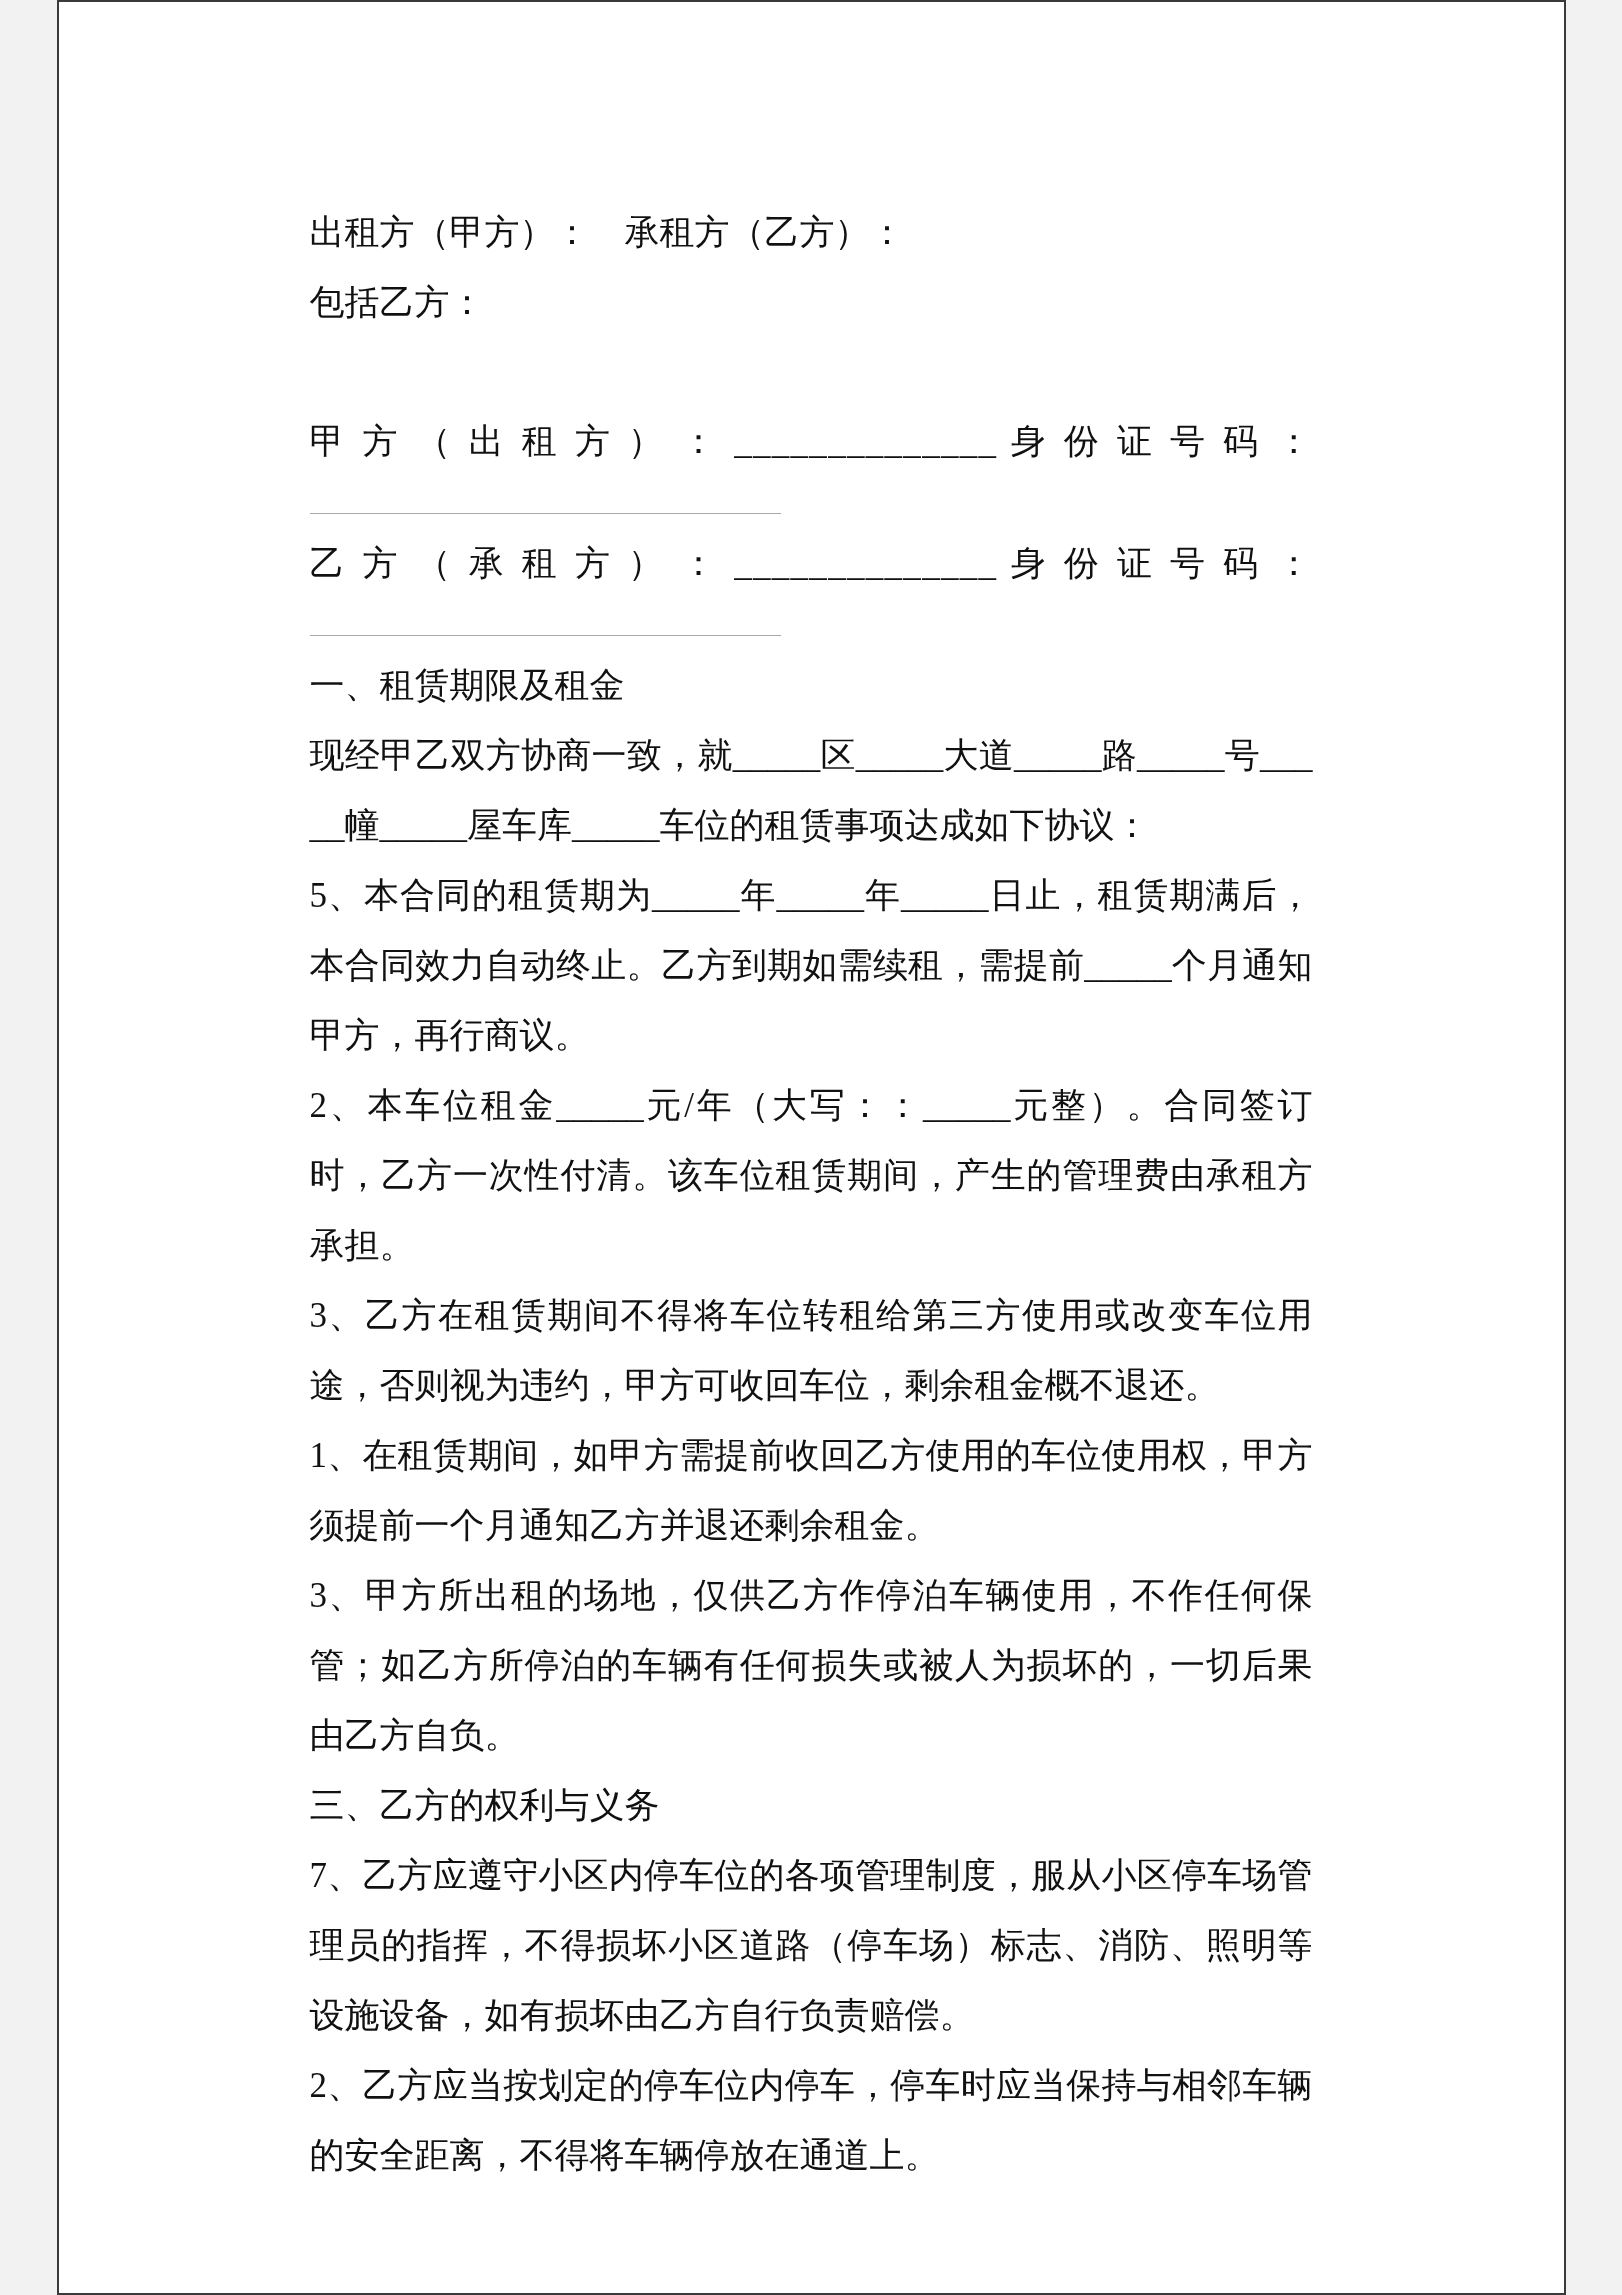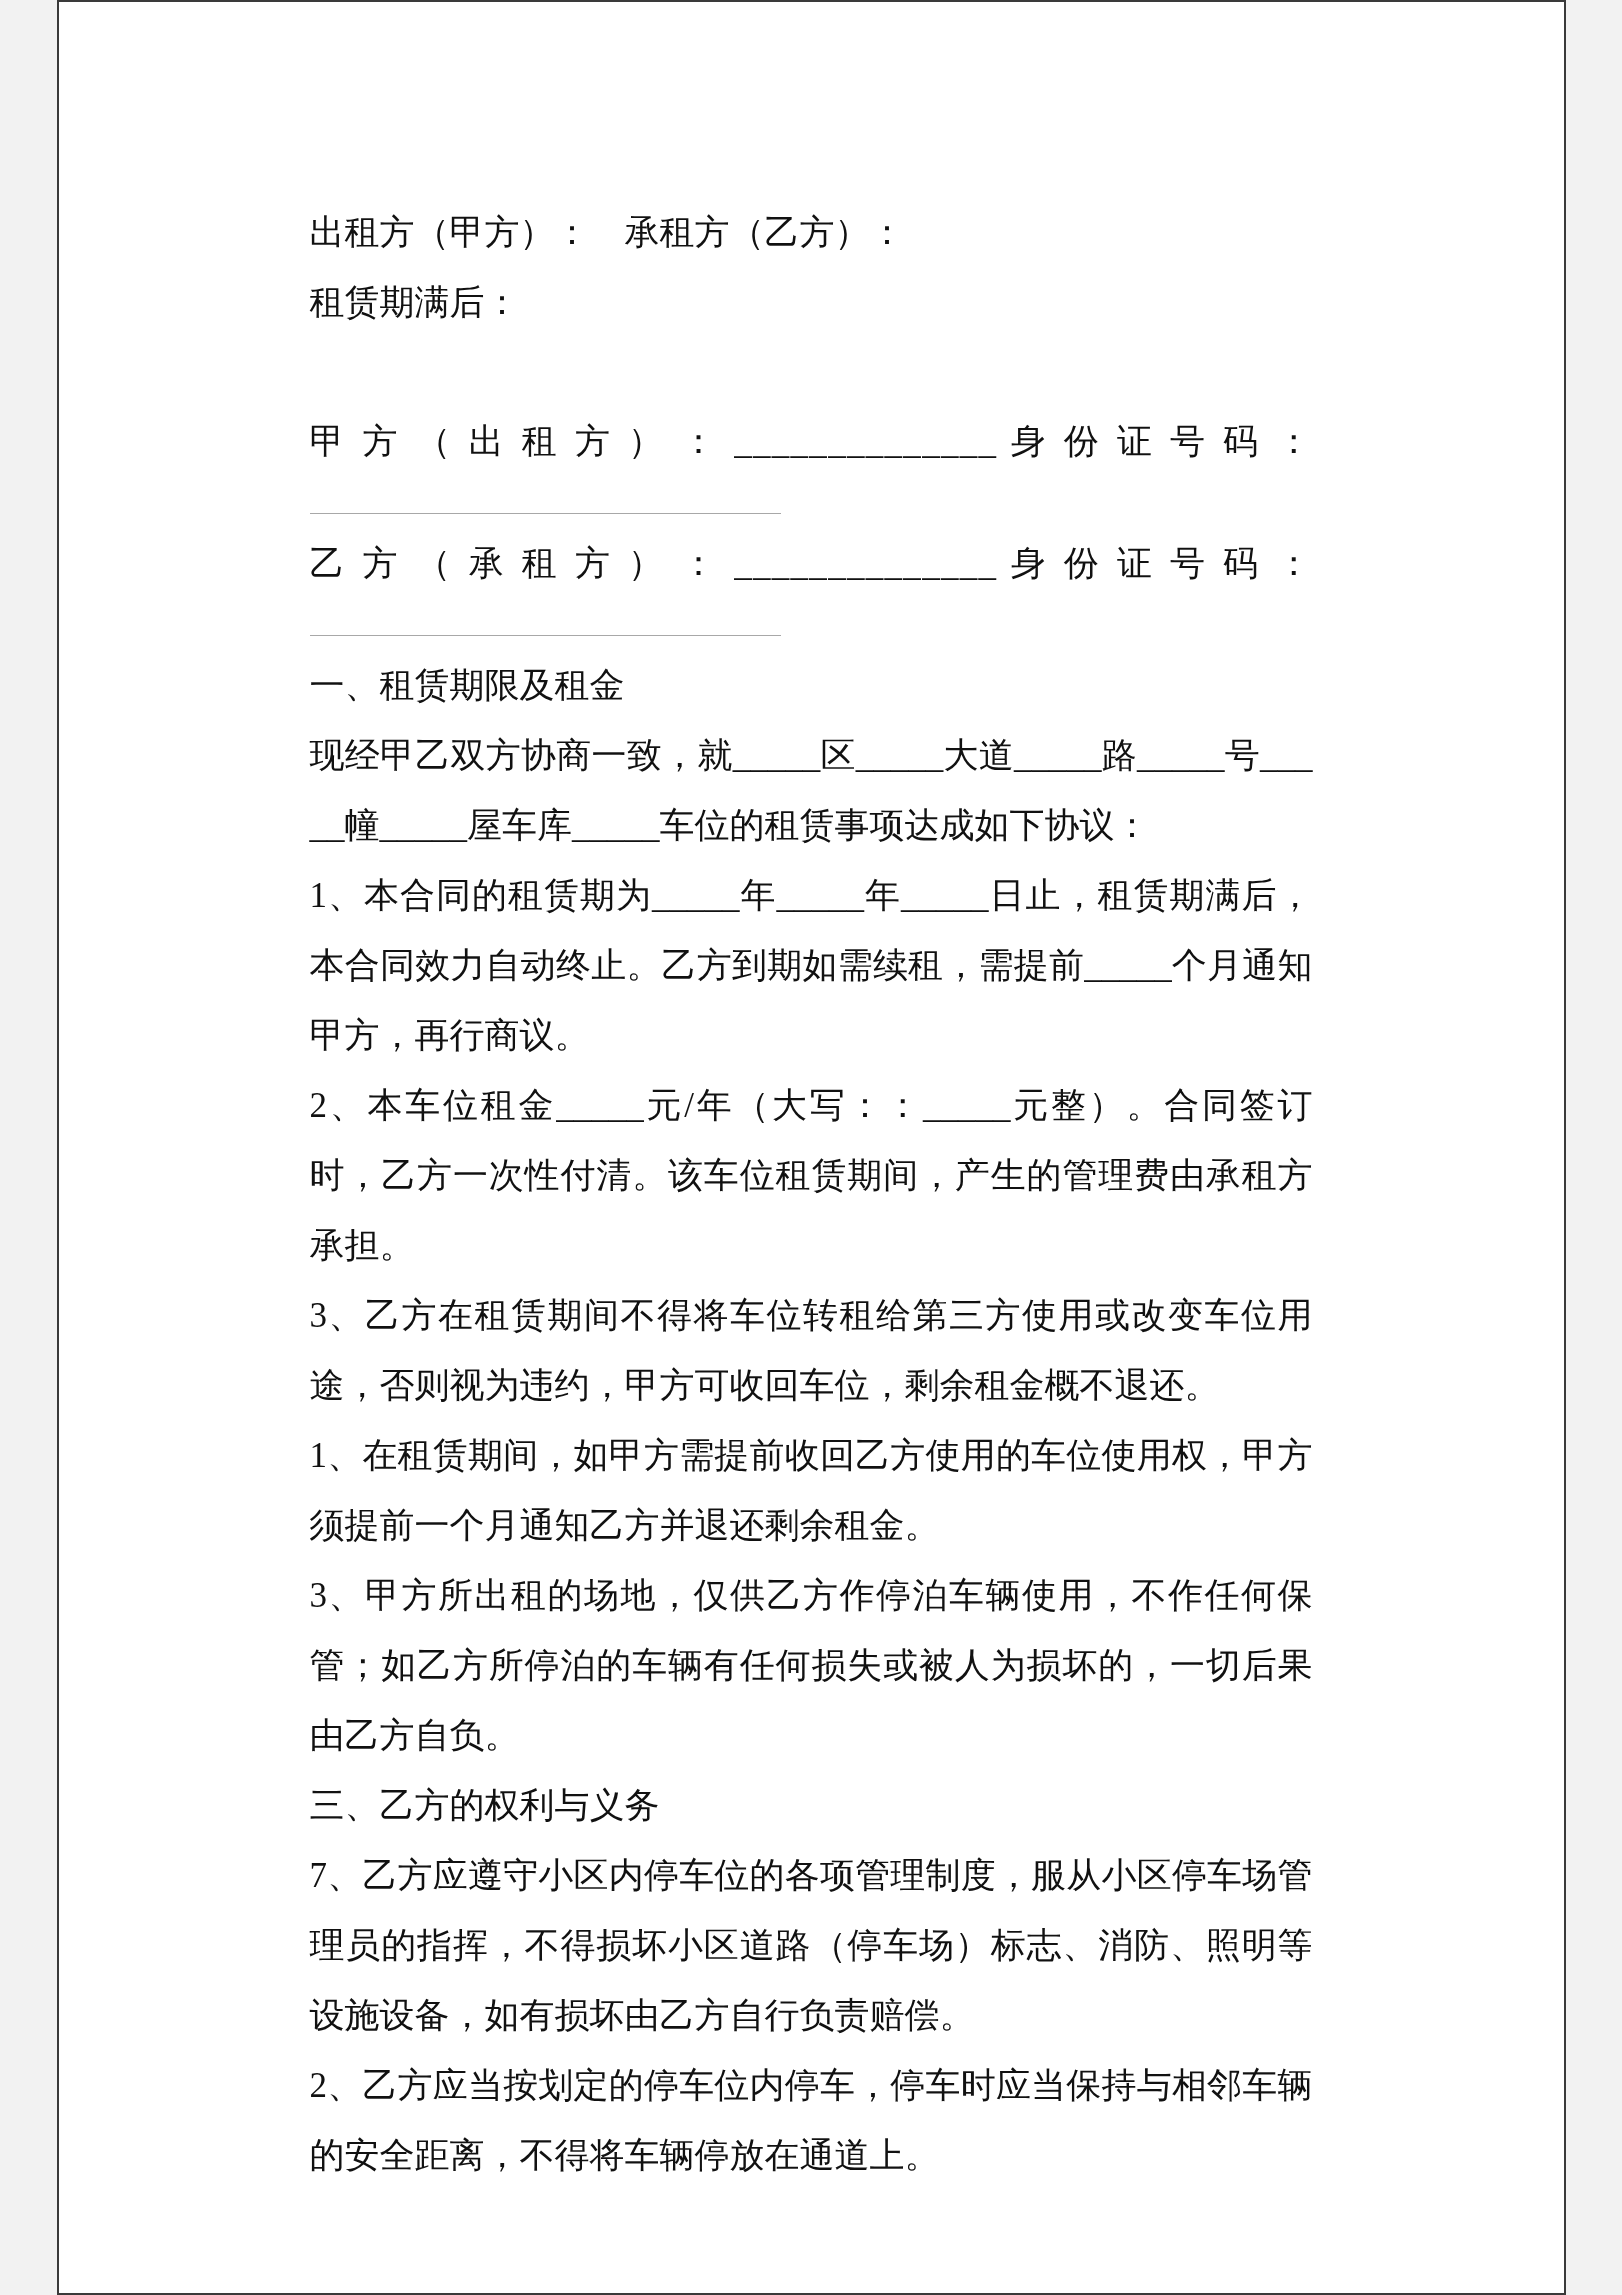--- a/index.html
+++ b/index.html
@@ -51,29 +51,29 @@
     height: 0.95em;
     border-bottom: 1.3px solid #a8a8a8;
   }
 </style>
 </head>
 <body>
 
 <div class="page">
   <div class="content" id="paragraph-list">
       <p class="para normal">出租方（甲方）：　承租方（乙方）：</p>
-      <p class="para normal">租赁期满后：</p>
+      <p class="para normal">包括乙方：</p>
       <p class="para spacer"></p>
       <p class="para spread">甲 方 （ 出 租 方 ） ： ______________ 身 份 证 号 码 ：</p>
       <p class="para underline"><span class="blank-line"></span></p>
       <p class="para spread">乙 方 （ 承 租 方 ） ： ______________ 身 份 证 号 码 ：</p>
       <p class="para underline"><span class="blank-line"></span></p>
       <p class="para ">一、租赁期限及租金</p>
       <p class="para ">现经甲乙双方协商一致，就_____区_____大道_____路_____号_____幢_____屋车库_____车位的租赁事项达成如下协议：</p>
-      <p class="para ">1、本合同的租赁期为_____年_____年_____日止，租赁期满后，本合同效力自动终止。乙方到期如需续租，需提前_____个月通知甲方，再行商议。</p>
+      <p class="para ">5、本合同的租赁期为_____年_____年_____日止，租赁期满后，本合同效力自动终止。乙方到期如需续租，需提前_____个月通知甲方，再行商议。</p>
       <p class="para ">2、本车位租金_____元/年（大写：：_____元整）。合同签订时，乙方一次性付清。该车位租赁期间，产生的管理费由承租方承担。</p>
       <p class="para ">3、乙方在租赁期间不得将车位转租给第三方使用或改变车位用途，否则视为违约，甲方可收回车位，剩余租金概不退还。</p>
       <p class="para ">1、在租赁期间，如甲方需提前收回乙方使用的车位使用权，甲方须提前一个月通知乙方并退还剩余租金。</p>
       <p class="para ">3、甲方所出租的场地，仅供乙方作停泊车辆使用，不作任何保管；如乙方所停泊的车辆有任何损失或被人为损坏的，一切后果由乙方自负。</p>
       <p class="para ">三、乙方的权利与义务</p>
       <p class="para ">7、乙方应遵守小区内停车位的各项管理制度，服从小区停车场管理员的指挥，不得损坏小区道路（停车场）标志、消防、照明等设施设备，如有损坏由乙方自行负责赔偿。</p>
       <p class="para ">2、乙方应当按划定的停车位内停车，停车时应当保持与相邻车辆的安全距离，不得将车辆停放在通道上。</p>
     </div>
 </div>
 

